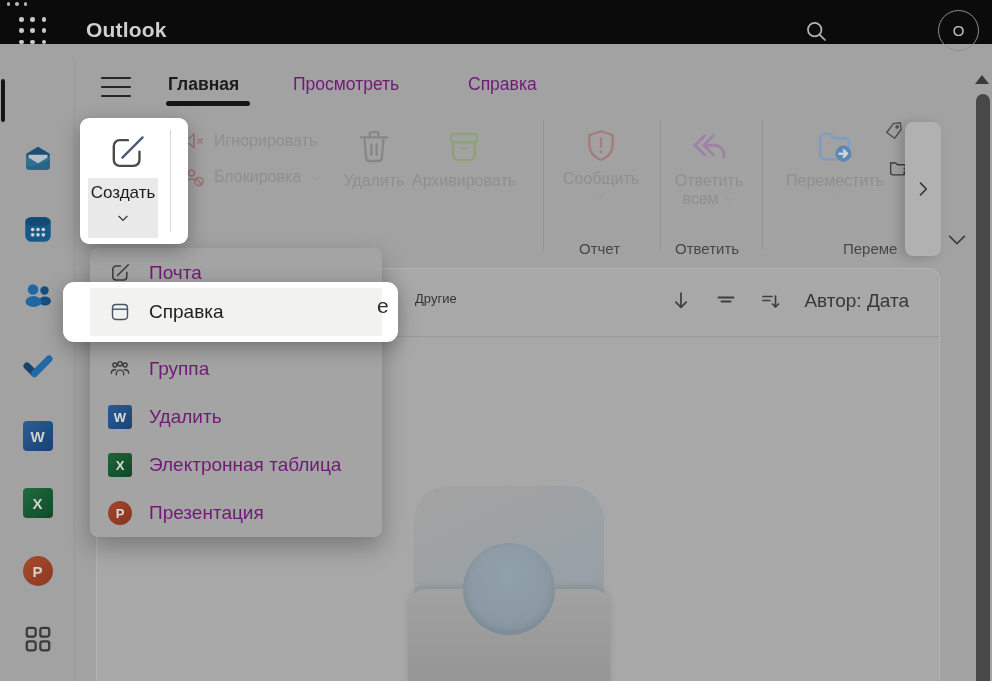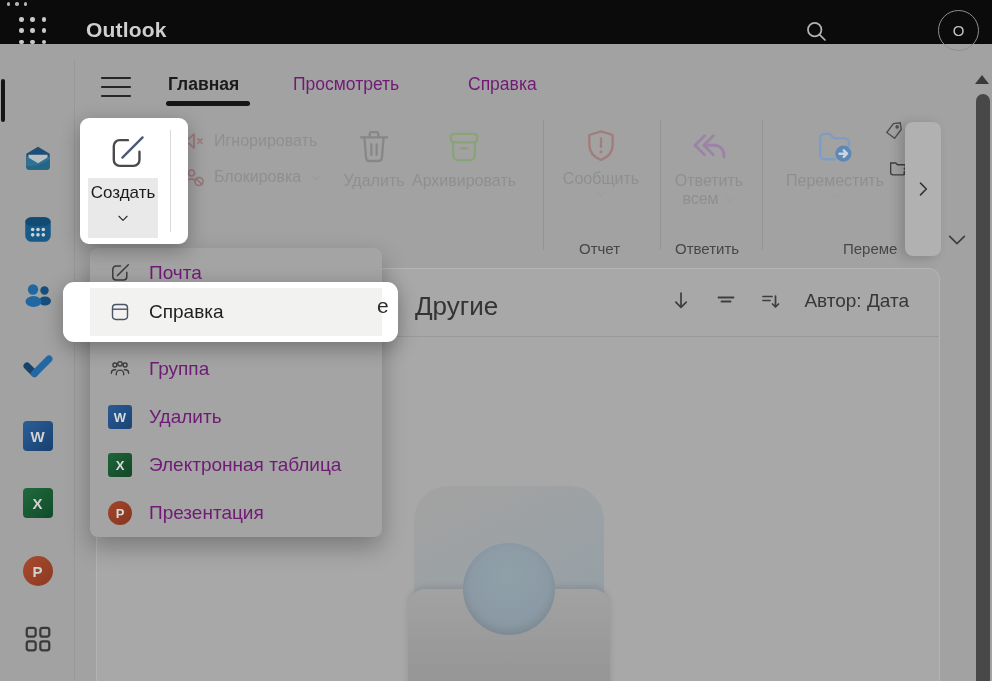--- a/index.html
+++ b/index.html
@@ -41,21 +41,21 @@
   .vdiv{position:absolute;top:8px;width:1px;height:130px;background:#949494;}
   .grp-label{position:absolute;top:128px;font-size:15px;color:#474747;white-space:nowrap;}
   .overflow-panel{position:absolute;left:830px;top:10px;width:36px;height:134px;background:#b1b1b1;border-radius:8px;
     box-shadow:-5px 2px 12px rgba(0,0,0,.18);display:flex;align-items:center;justify-content:center;cursor:pointer;}
   .collapse-chev{position:absolute;left:871px;top:120px;cursor:pointer;}
   .partial-icons{position:absolute;left:808px;top:8px;width:30px;height:90px;}
 
   
   .panel{position:absolute;left:96px;top:268px;width:844px;height:413px;background:#a8a8a8;border:1px solid #b4b4b4;border-bottom:none;border-radius:12px 12px 0 0;}
   .panel-head{position:absolute;left:0;top:0;width:100%;height:68px;border-bottom:1px solid #9a9a9a;}
-  .tab-other{position:absolute;left:318px;top:22px;font-size:26px;font-weight:500;color:#343434;cursor:pointer;}
+  .tab-other{position:absolute;left:318px;top:22px;font-size:13px;font-weight:500;color:#343434;cursor:pointer;}
   .sort-cluster{position:absolute;right:30px;top:20px;display:flex;align-items:center;gap:21px;}
   .sort-cluster .txt{font-size:19px;color:#373737;cursor:pointer;}
   .sicon{width:24px;height:24px;cursor:pointer;}
 
   
   .art{position:absolute;left:311px;top:217px;width:202px;height:240px;}
   .art-box{position:absolute;left:6px;top:0;width:190px;height:230px;border-radius:34px;
     background:linear-gradient(155deg,#a2a2a2 8%,#99a1a6 48%,#8c9aa3 95%);}
   .art-tray{position:absolute;left:0;top:103px;width:202px;height:140px;border-radius:18px 18px 30px 30px;
     background:linear-gradient(180deg,#a2a2a2,#8f8f8f);box-shadow:0 -2px 6px rgba(0,0,0,.12);}

